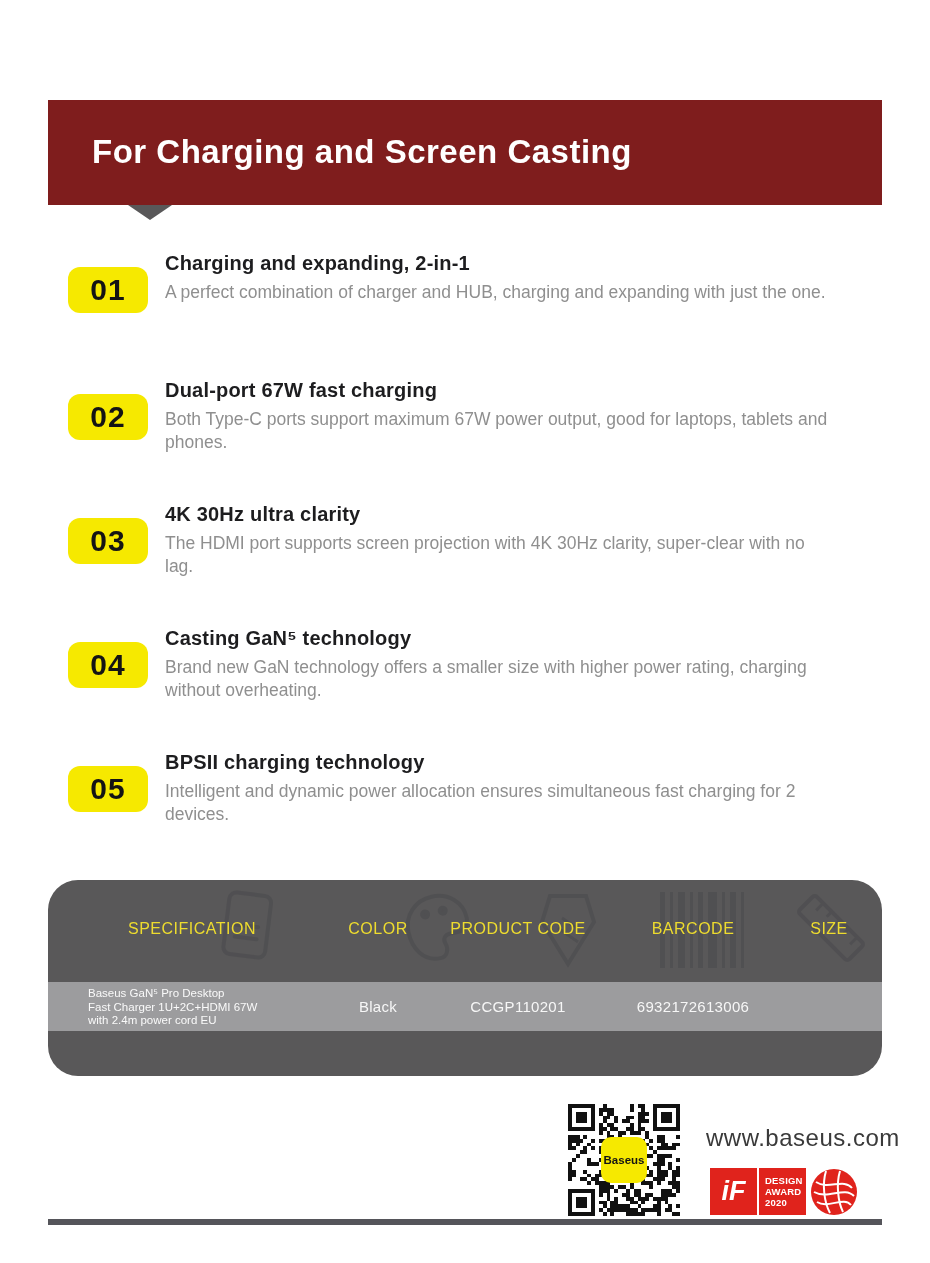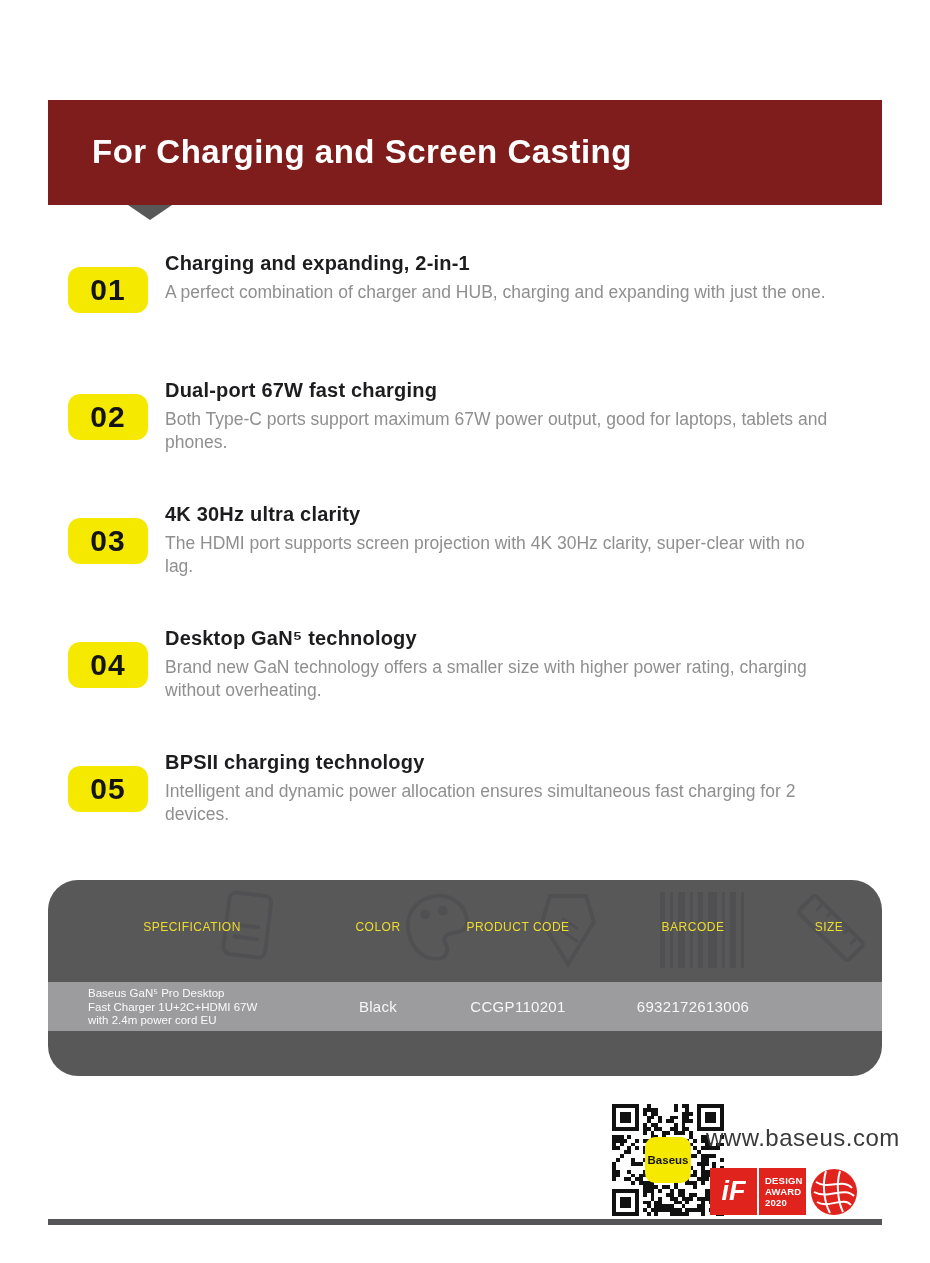--- a/index.html
+++ b/index.html
@@ -14,28 +14,28 @@
   
   .feature{left:68px;display:flex;align-items:flex-start;}
   .num-badge{width:80px;height:46px;margin-top:17px;background:#f6e900;border-radius:12px;flex:0 0 auto;
              display:flex;align-items:center;justify-content:center;font-size:30px;font-weight:bold;color:#141414;letter-spacing:1px;}
   .feature-text{margin-left:17px;}
   .feature-title{margin:0;font-size:20px;line-height:26px;font-weight:bold;color:#1d1d1f;letter-spacing:.2px;}
   .feature-desc{margin:5px 0 0 0;width:668px;font-size:17.5px;line-height:23px;color:#8f8f8f;}
 
   
   .spec-panel{left:48px;top:880px;width:834px;height:196px;background:#595859;border-radius:30px;overflow:hidden;}
-  .spec-head-label{position:absolute;top:40px;height:26px;font-size:12px;color:#eedc2e;text-align:center;letter-spacing:.5px;z-index:2;white-space:nowrap;}
+  .spec-head-label{position:absolute;top:40px;height:26px;font-size:16px;color:#eedc2e;text-align:center;letter-spacing:.5px;z-index:2;white-space:nowrap;}
   .spec-head-icon{position:absolute;top:8px;z-index:1;opacity:.55;}
   .spec-band{position:absolute;left:0;top:102px;width:834px;height:49px;background:#9c9c9e;}
   .band-cell{position:absolute;top:0;height:49px;display:flex;align-items:center;justify-content:center;font-size:15px;color:#f7f7f7;letter-spacing:.3px;}
   .spec-lines{position:absolute;left:40px;top:5px;font-size:11.5px;line-height:13.5px;color:#fafafa;}
 
   
-  .qr-wrap{left:612px;top:1104px;width:112px;height:112px;}
+  .qr-wrap{left:568px;top:1104px;width:112px;height:112px;}
   .qr-wrap svg{display:block;}
   .qr-badge{position:absolute;left:33px;top:33px;width:46px;height:46px;background:#f6e900;border-radius:10px;
             display:flex;align-items:center;justify-content:center;font-size:11.5px;font-weight:bold;color:#141414;}
   .website{left:706px;top:1124px;font-size:24px;color:#3a3a3a;letter-spacing:.5px;}
   .award-sq{width:47px;height:47px;background:#e0231c;color:#ffffff;}
   .if-logo{left:710px;top:1168px;display:flex;align-items:center;justify-content:center;font-size:27px;font-weight:bold;font-style:italic;}
   .if-text{left:759px;top:1168px;box-sizing:border-box;padding:7px 4px 0 6px;font-size:9.5px;font-weight:bold;line-height:11px;letter-spacing:.2px;}
   .reddot{left:810px;top:1168px;width:48px;height:48px;}
 
   .bottom-bar{left:48px;top:1219px;width:834px;height:6px;background:#55555a;}
@@ -65,21 +65,21 @@
 <div class="abs feature" style="top:501px">
   <div class="num-badge">03</div>
   <div class="feature-text">
     <h3 class="feature-title">4K 30Hz ultra clarity</h3>
     <p class="feature-desc">The HDMI port supports screen projection with 4K 30Hz clarity, super-clear with no lag.</p>
   </div>
 </div>
 <div class="abs feature" style="top:625px">
   <div class="num-badge">04</div>
   <div class="feature-text">
-    <h3 class="feature-title">Desktop GaN⁵ technology</h3>
+    <h3 class="feature-title">Casting GaN⁵ technology</h3>
     <p class="feature-desc">Brand new GaN technology offers a smaller size with higher power rating, charging without overheating.</p>
   </div>
 </div>
 <div class="abs feature" style="top:749px">
   <div class="num-badge">05</div>
   <div class="feature-text">
     <h3 class="feature-title">BPSII charging technology</h3>
     <p class="feature-desc">Intelligent and dynamic power allocation ensures simultaneous fast charging for 2 devices.</p>
   </div>
 </div>

